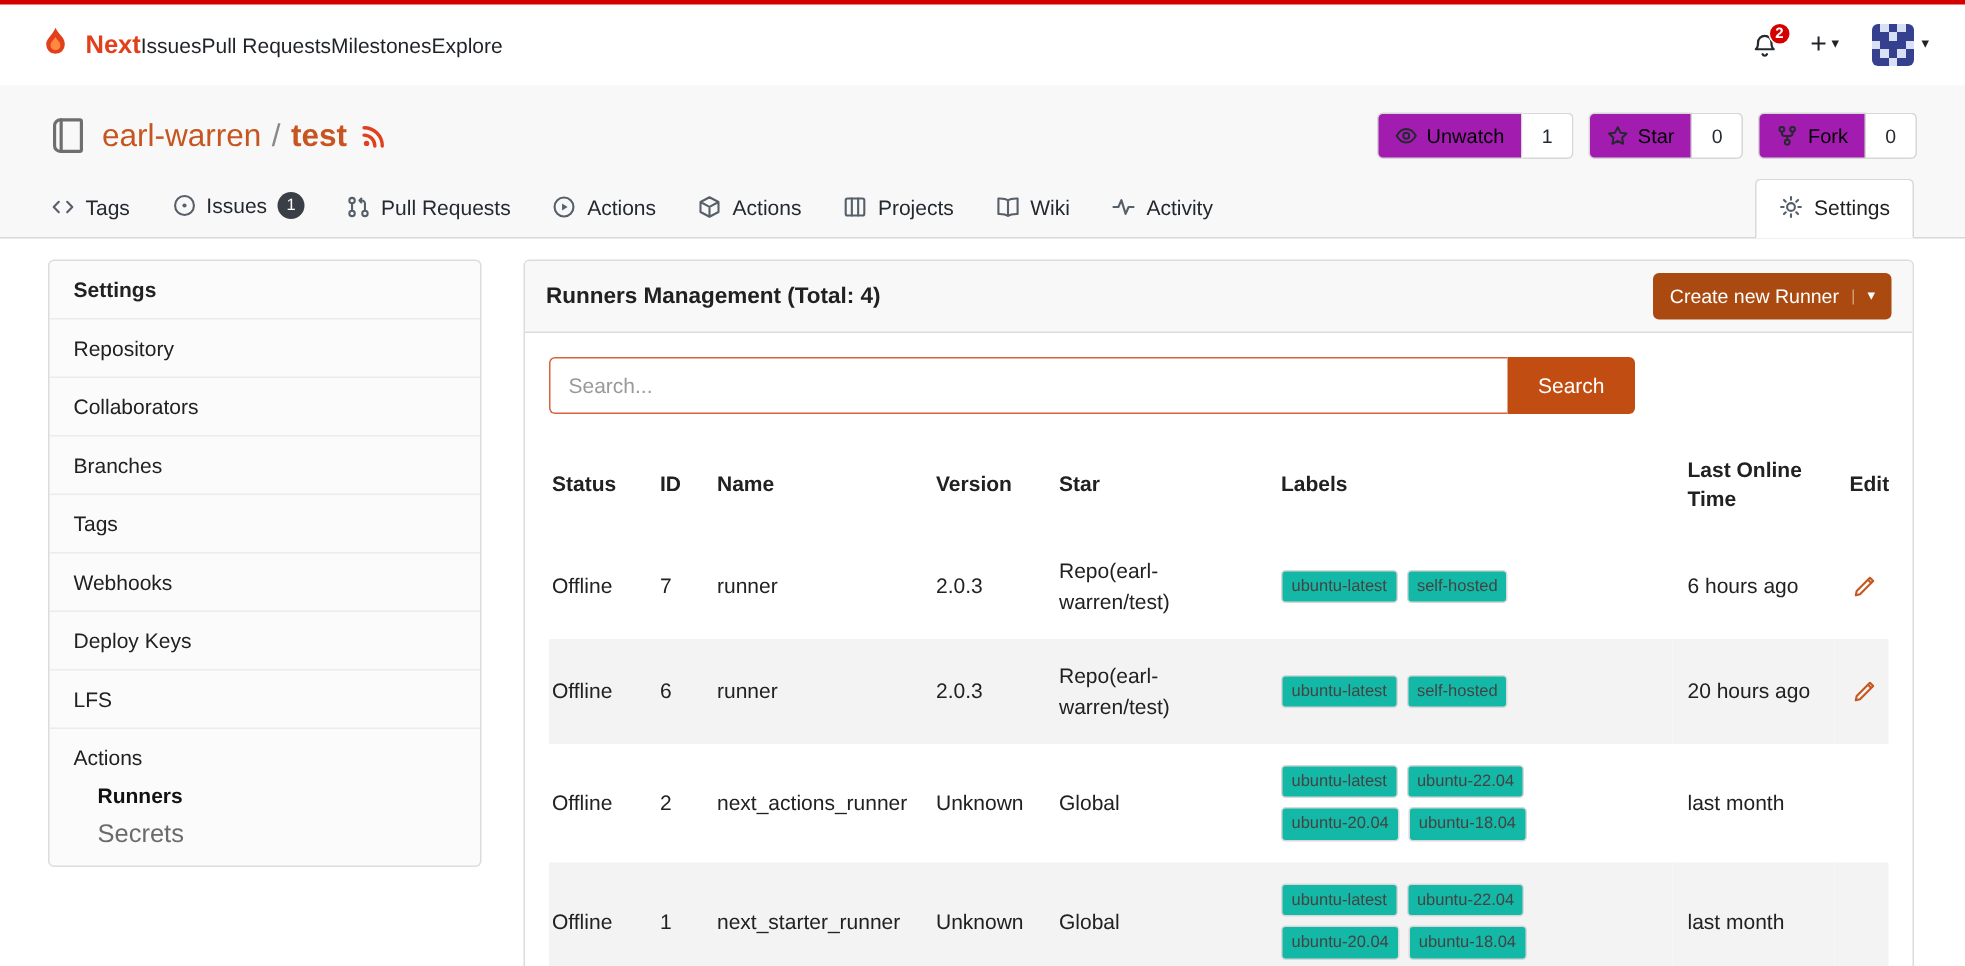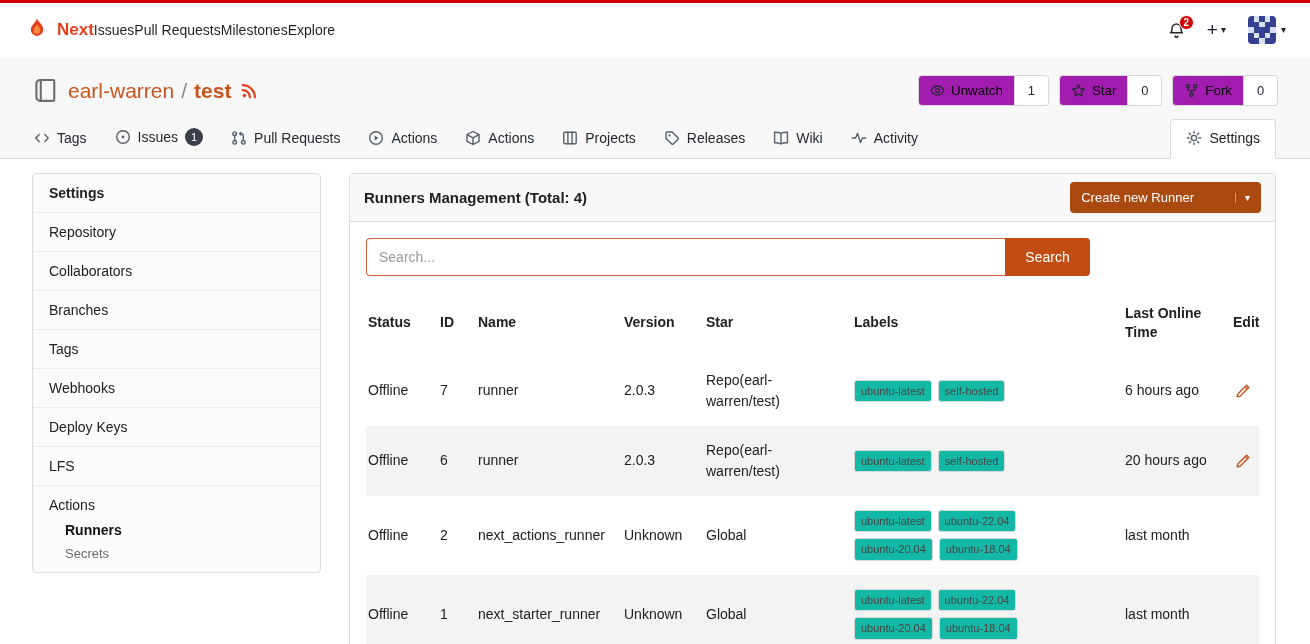--- a/index.html
+++ b/index.html
@@ -2,21 +2,21 @@
 <html><head>
 <meta charset="utf-8">
 <style>
   * { box-sizing: border-box; margin: 0; padding: 0; }
   html,body { width: 1310px; height: 644px; }
   body {
     font-family: "Liberation Sans", sans-serif;
     font-size: 14px; color: #212121; background: #fff; overflow: hidden;
   }
   a { text-decoration: none; color: inherit; cursor: pointer; }
-  button { font-family: inherit; cursor: pointer; gap: 32px; }
+  button { font-family: inherit; cursor: pointer; }
   .ic { fill: none; stroke: #57606a; stroke-width: 1.4; stroke-linecap: round; stroke-linejoin: round; flex: none; }
   .ic-dark { stroke: #24292f; }
   .ic-repo { stroke: #6e6e6e; stroke-width: 1.3; }
 
   
   .navbar { height: 57px; border-top: 3px solid #d40000; background: #fff; display: flex; align-items: center; padding: 0 24px; }
   .nav-left { display: flex; align-items: center; }
   .brand { display: flex; align-items: center; gap: 7px; }
   .brand-text { color: #e2401c; font-weight: 700; font-size: 17px; }
   .nav-link { color: #1f2328; font-weight: 500; }
@@ -49,21 +49,21 @@
 
   
   .main { display: flex; gap: 28px; padding: 14px 34px 0 32px; align-items: flex-start; }
 
   .sidebar { width: 289px; flex: none; border: 1px solid #dcdcdc; border-radius: 4px; background: #fbfbfb; overflow: hidden; }
   .side-item { display: block; padding: 11px 16px; border-bottom: 1px solid #ececec; color: #212121; }
   .sidebar > :last-child { border-bottom: none; }
   .side-title { font-weight: 700; }
   .side-sub { margin-top: 9px; padding-left: 16px; display: flex; flex-direction: column; gap: 8px; }
   .side-sub-active { font-weight: 700; color: #111; }
-  .side-sub-item { color: #6b6b6b; font-size: 13px; }
+  .side-sub-item { color: #6b6b6b; font-size: 17px; }
 
   .panel { flex: 1; border: 1px solid #dcdcdc; border-radius: 4px; background: #fff; overflow: hidden; }
   .panel-header { display: flex; align-items: center; background: #f8f8f8; border-bottom: 1px solid #dcdcdc; padding: 8px 14px; min-height: 46px; }
   .panel-title { font-weight: 700; font-size: 15px; }
   .create-btn { margin-left: auto; display: flex; align-items: center; background: #aa4a10; color: #fff; border: none; padding: 8px 11px; border-radius: 4px; font-size: 13px; }
   .create-btn .cb-label { padding-right: 9px; }
   .create-btn .caret { border-left: 1px solid rgba(255,255,255,.45); padding-left: 9px; color: #fff; }
 
   .panel-body { padding: 16px 16px 0; }
   .search-row { display: flex; width: 724px; }
@@ -216,27 +216,20 @@
         <path d="M8 1.5 L14 4.7 V11.3 L8 14.5 L2 11.3 V4.7 Z M2 4.7 L8 7.9 14 4.7 M8 7.9 V14.5"></path>
       </svg>
       <span>Actions</span>
     </a>
     <a class="tab">
       <svg class="ic" width="16" height="16" viewBox="0 0 16 16">
         <rect x="1.8" y="2.3" width="12.4" height="11.4" rx="1.2"></rect>
           <path d="M5.9 2.3 V13.7 M10.1 2.3 V13.7"></path>
       </svg>
       <span>Projects</span>
-    </a>
-    <a class="tab">
-      <svg class="ic" width="16" height="16" viewBox="0 0 16 16">
-        <path d="M2 2.8 A.8 .8 0 0 1 2.8 2 H8.2 L14 7.8 a1 1 0 0 1 0 1.4 L9.2 14 a1 1 0 0 1 -1.4 0 L2 8.2 Z"></path>
-        <circle cx="5.4" cy="5.4" r="1.1" fill="#57606a" stroke="none"></circle>
-      </svg>
-      <span>Releases</span>
     </a>
     <a class="tab">
       <svg class="ic" width="16" height="16" viewBox="0 0 16 16">
         <path d="M8 3.6 C6.6 2.5 4.6 2.2 1.6 2.3 V12.7 C4.6 12.6 6.6 13 8 14 C9.4 13 11.4 12.6 14.4 12.7 V2.3 C11.4 2.2 9.4 2.5 8 3.6 Z M8 3.6 V14"></path>
       </svg>
       <span>Wiki</span>
     </a>
     <a class="tab">
       <svg class="ic" width="16" height="16" viewBox="0 0 16 16">
         <path d="M1.3 8 H4.6 L6.6 3.4 9.4 12.6 11.4 8 H14.7"></path>

